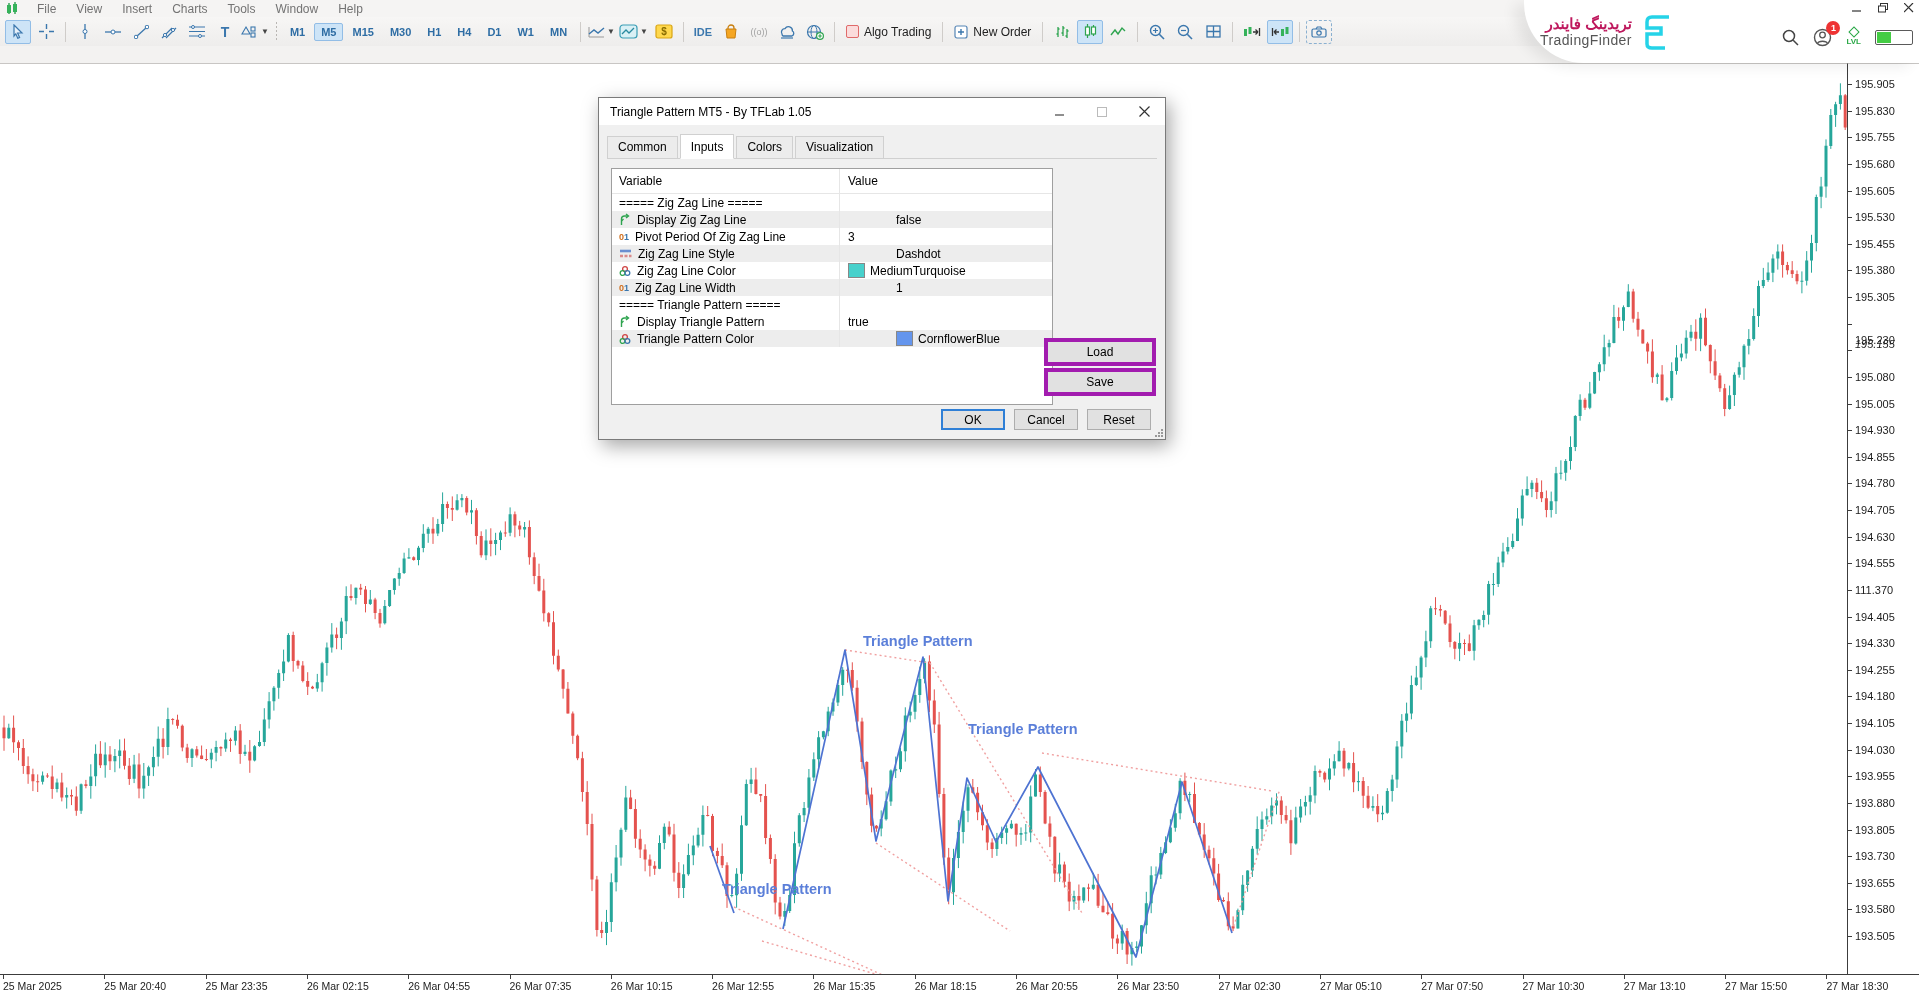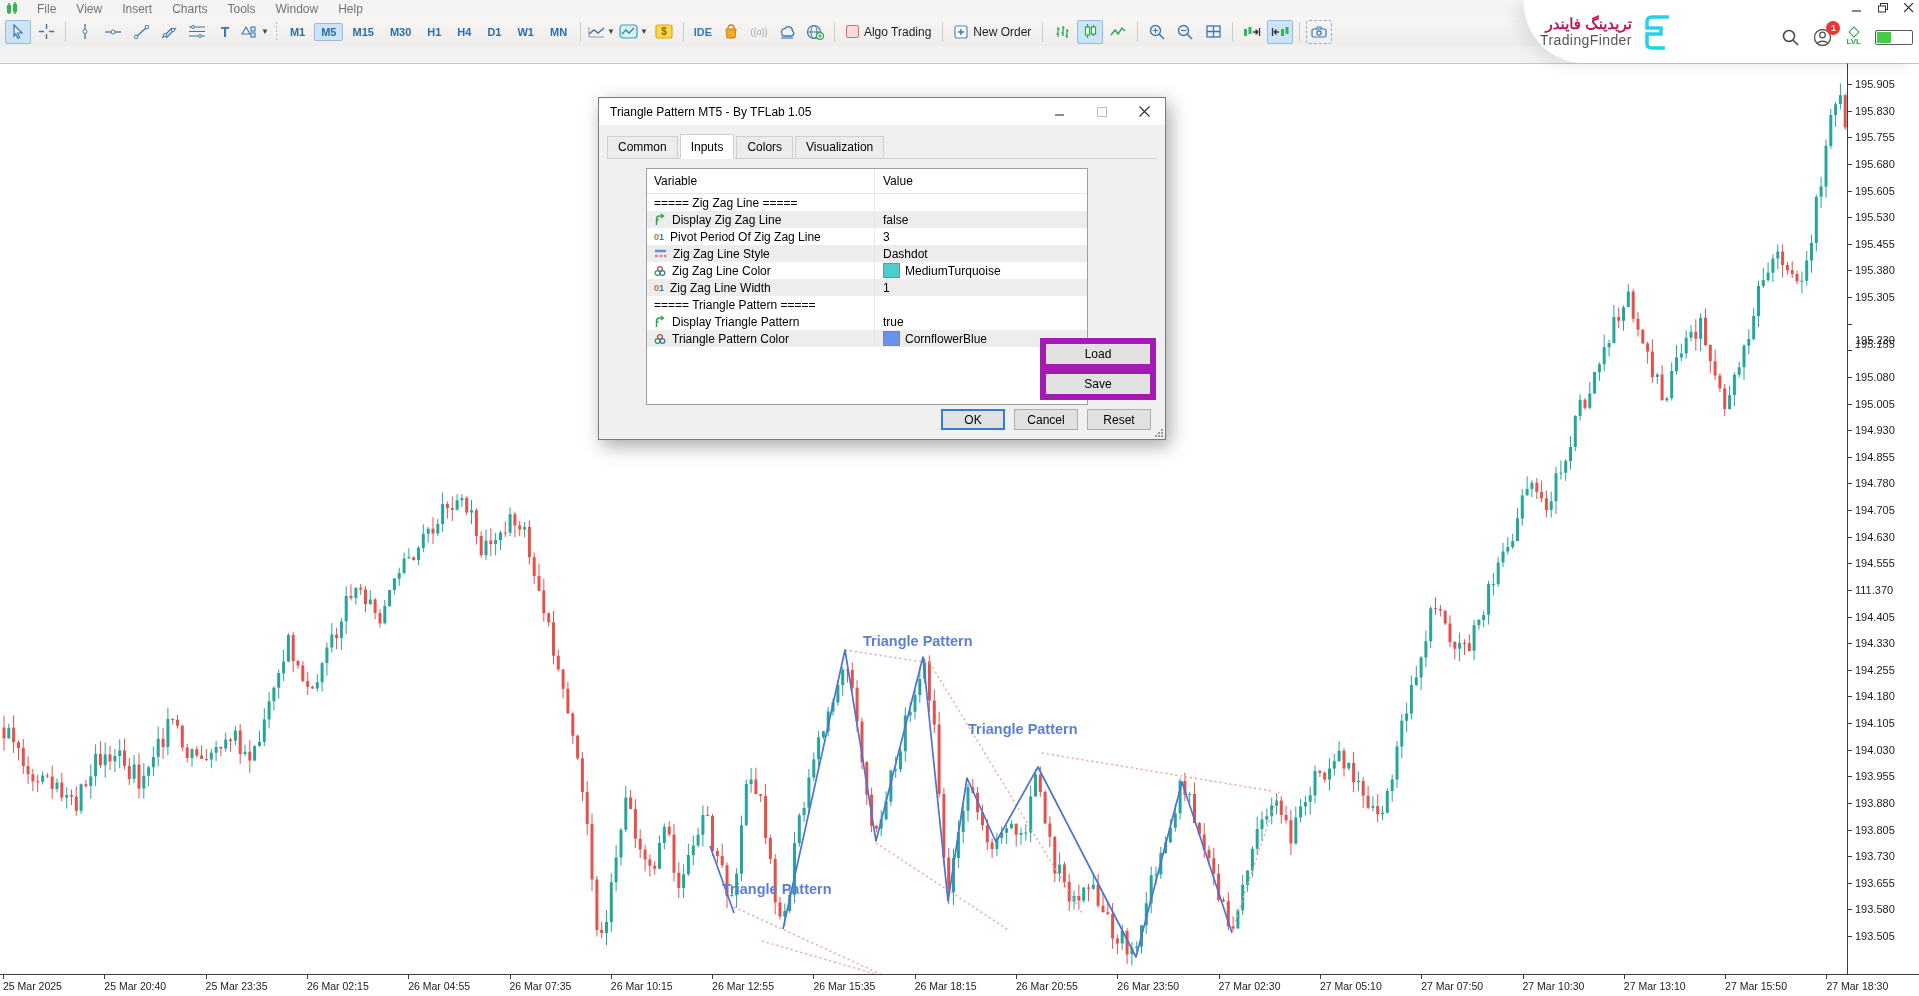--- a/index.html
+++ b/index.html
@@ -44,31 +44,31 @@
   .battery{width:36px;height:13px;border:1.5px solid #5a5a5a;border-radius:2px;position:relative;background:#fff;}
   .battery .fill{position:absolute;left:1px;top:1px;bottom:1px;width:40%;background:#44cc44;}
   
   .dialog{position:absolute;left:598px;top:97px;width:566px;height:341px;background:#f0f0f0;border:1px solid #7a7a7a;box-shadow:4px 6px 18px rgba(0,0,0,.35);z-index:20;font-size:12px;color:#000;}
   .dtitle{height:27px;background:#fff;display:flex;align-items:center;padding-left:11px;font-size:12px;}
   .dctls{margin-left:auto;display:flex;height:100%;}
   .dctl{width:42px;height:100%;display:flex;align-items:center;justify-content:center;color:#333;}
   .tabs{display:flex;margin:8px 8px 0 8px;border-bottom:1px solid #d0d0d0;align-items:flex-end;}
   .tab{padding:3px 10px 4px;background:#ececec;border:1px solid #d0d0d0;border-bottom:none;margin-right:2px;font-size:12px;}
   .tab.active{background:#fff;padding-top:5px;position:relative;top:1px;border-bottom:1px solid #fff;}
-  .tbl{position:absolute;left:12px;top:70px;width:440px;height:235px;background:#fff;border:1px solid #9f9f9f;overflow:hidden;margin-left:35px;}
+  .tbl{position:absolute;left:12px;top:70px;width:440px;height:235px;background:#fff;border:1px solid #9f9f9f;overflow:hidden;}
   .trow{display:flex;align-items:center;height:17px;}
   .trow.hdr{height:24px;border-bottom:1px solid #e6e6e6;}
-  .trow.odd{background:#ededed;}
+  .trow.odd{background:#ededed;gap:48px;}
   .vcell{width:228px;height:100%;display:flex;align-items:center;gap:6px;padding-left:7px;border-right:1px solid #e6e6e6;box-sizing:border-box;}
   .valcell{flex:1;display:flex;align-items:center;gap:5px;padding-left:8px;}
   .swatch{width:15px;height:13px;border:1px solid #888;}
   .icon01{font-size:9px;font-weight:700;letter-spacing:0;}
   .icon01 .o0{color:#d07020;}
   .icon01 .o1{color:#3b77ad;}
-  .dbtn{position:absolute;width:104px;height:20px;background:#e1e1e1;border:6px solid #a21caf;display:flex;align-items:center;justify-content:center;font-size:12px;}
+  .dbtn{position:absolute;width:104px;height:20px;background:#e1e1e1;border:4px solid #a21caf;display:flex;align-items:center;justify-content:center;font-size:12px;}
   .botrow{position:absolute;bottom:9px;right:14px;display:flex;gap:9px;}
   .bbtn{width:64px;height:21px;background:#e1e1e1;border:1px solid #adadad;display:flex;align-items:center;justify-content:center;font-size:12px;box-sizing:border-box;}
   .bbtn.primary{border:2px solid #2f7fd6;}
   .grip{position:absolute;right:2px;bottom:2px;width:8px;height:8px;background:
     radial-gradient(circle at 7px 1px,#999 1px,transparent 1.2px),
     radial-gradient(circle at 4px 4px,#999 1px,transparent 1.2px),
     radial-gradient(circle at 7px 4px,#999 1px,transparent 1.2px),
     radial-gradient(circle at 1px 7px,#999 1px,transparent 1.2px),
     radial-gradient(circle at 4px 7px,#999 1px,transparent 1.2px),
     radial-gradient(circle at 7px 7px,#999 1px,transparent 1.2px);}

